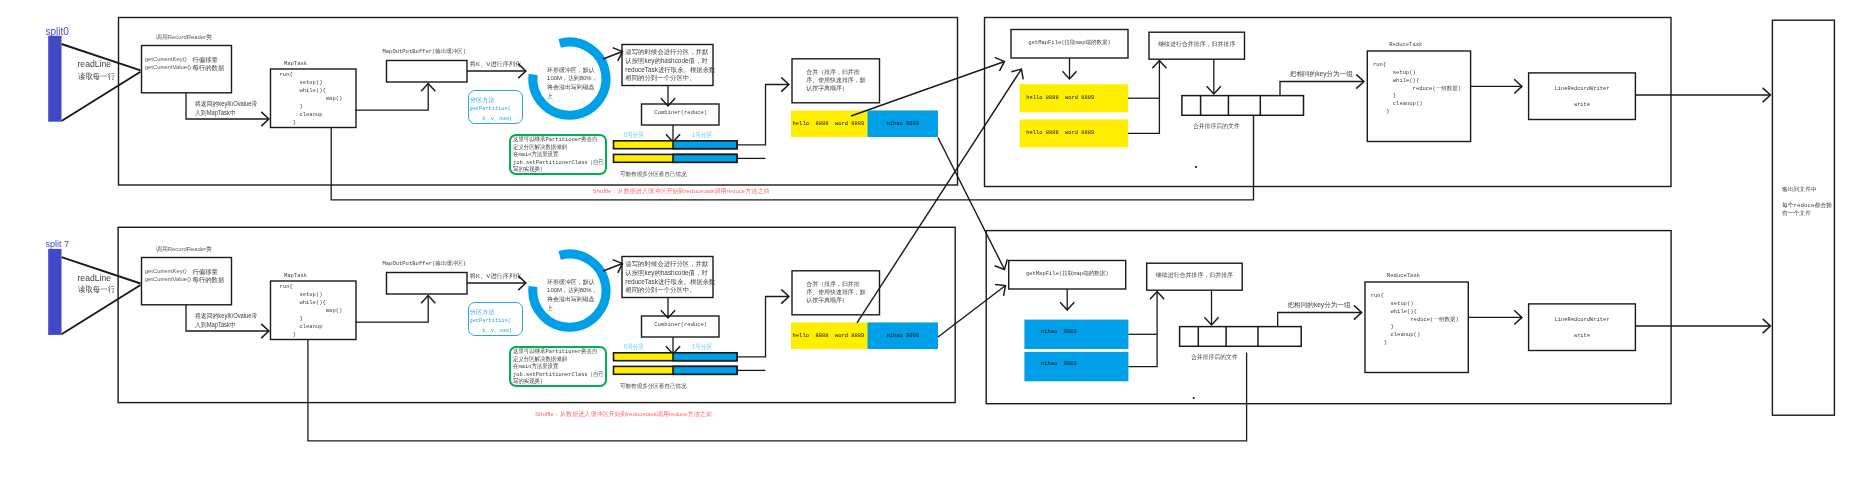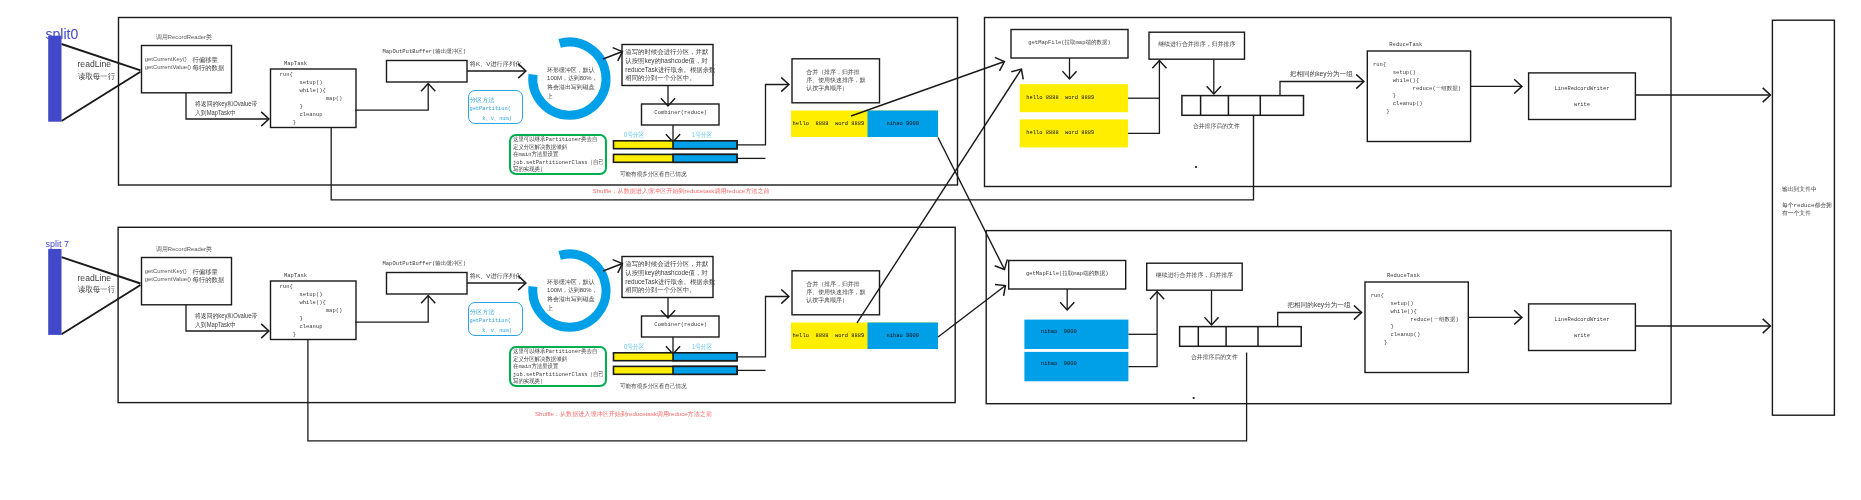--- a/index.html
+++ b/index.html
@@ -119,21 +119,21 @@
 <rect x="48.2" y="35.7" width="13.3" height="86" fill="#4149c9" stroke="none"></rect>
 <rect x="48.2" y="248.89999999999998" width="13.3" height="86" fill="#4149c9" stroke="none"></rect>
 <rect x="1772.4" y="20.2" width="62" height="395" rx="0" fill="none" stroke="#1a1a1a" stroke-width="1.4"></rect>
 <circle cx="1196" cy="167" r="1.1" fill="#1a1a1a"></circle>
 <circle cx="1193.7" cy="398" r="1.1" fill="#1a1a1a"></circle>
 </svg>
 <div class="rndbox cyanbox" style="left:467.8px;top:90px;width:55.2px;height:34px;transform:translateY(0px);"></div>
 <div class="rndbox greenbox" style="left:508.9px;top:133.9px;width:98.6px;height:41px;transform:translateY(0px);"></div>
 <div class="rndbox cyanbox" style="left:467.8px;top:90px;width:55.2px;height:34px;transform:translateY(212px);"></div>
 <div class="rndbox greenbox" style="left:508.9px;top:133.9px;width:98.6px;height:41px;transform:translateY(212px);"></div>
-<div class="t sans" style="left:45.5px;top:25.5px;font-size:14px;color:#4149c9;">split0</div>
+<div class="t sans" style="left:45.5px;top:25.5px;font-size:10px;color:#4149c9;">split0</div>
 <div class="t sans" style="left:77.5px;top:59.3px;font-size:8.6px;color:#3c3c3c;">readLine</div>
 <div class="t sans" style="left:77.5px;top:71.2px;font-size:7.8px;color:#3c3c3c;transform:scaleX(0.95);transform-origin:0 0;">读取每一行</div>
 <div class="t sans" style="left:156.2px;top:33.2px;font-size:6.2px;color:#5a5a5a;transform:scaleX(0.95);transform-origin:0 0;">调用RecordReader类</div>
 <div class="t sans" style="left:144.7px;top:56.0px;font-size:5.9px;color:#575757;">getCurrentKey()</div>
 <div class="t sans" style="left:192.4px;top:55.6px;font-size:6.4px;color:#3c3c3c;">行偏移量</div>
 <div class="t sans" style="left:144.7px;top:64.2px;font-size:5.9px;color:#575757;">getCurrentValue()</div>
 <div class="t sans" style="left:192.4px;top:63.8px;font-size:6.4px;color:#3c3c3c;">每行的数据</div>
 <div class="t sans" style="left:195.1px;top:100.3px;font-size:6.4px;color:#3c3c3c;transform:scaleX(0.91);transform-origin:0 0;line-height:8.2px;"><div>将返回的key和Ovalue带</div><div>入到MapTask中</div></div>
 <div class="t mono" style="left:263px;top:59.5px;font-size:5.5px;color:#3c3c3c;width:65px;text-align:center;">MapTask</div>
 <div class="t mono" style="left:279.6px;top:71.2px;font-size:5.5px;color:#3c3c3c;line-height:7.95px;"><div>run{</div><div>      setup()</div><div>      while(){</div><div>              map()</div><div>      }</div><div>      cleanup</div><div>    }</div></div>

